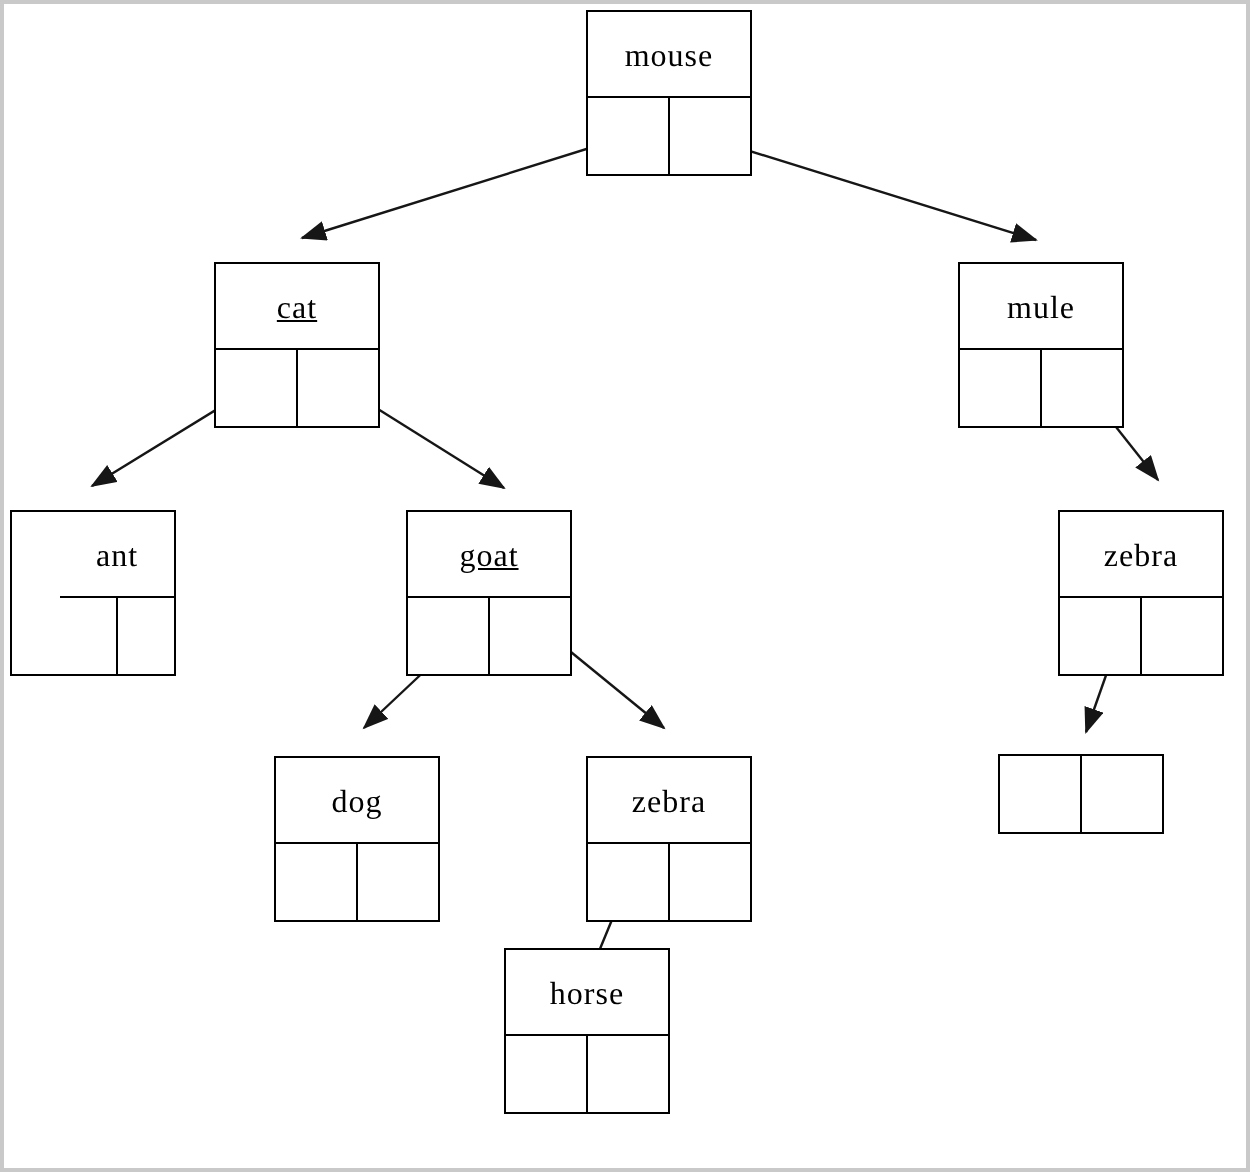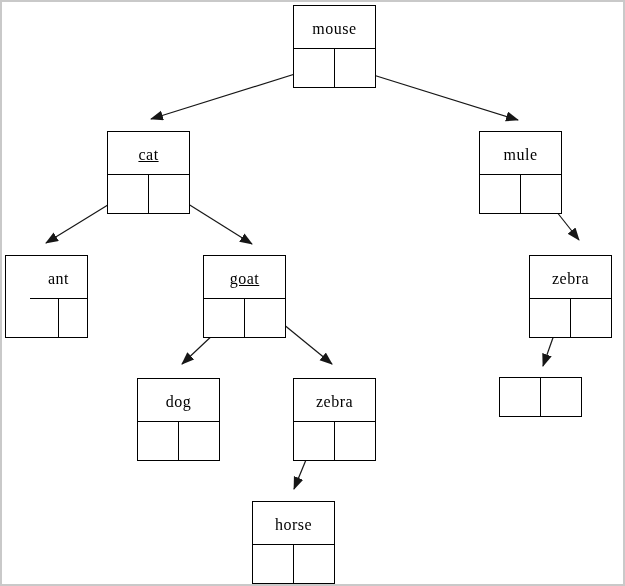--- a/index.html
+++ b/index.html
@@ -145,21 +145,21 @@
     </div>
   </div>
 
   <div class="node" style="left:497px; top:375px;">
     <div class="node-cells">
       <div class="cell left"></div>
       <div class="cell right"></div>
     </div>
   </div>
 
-  <div class="node" style="left:250px; top:499px;">
+  <div class="node" style="left:250px; top:472px;">
     <div class="node-label">horse</div>
     <div class="node-cells">
       <div class="cell left"></div>
       <div class="cell right"></div>
     </div>
   </div>
 
 </div>
 
 </body></html>

